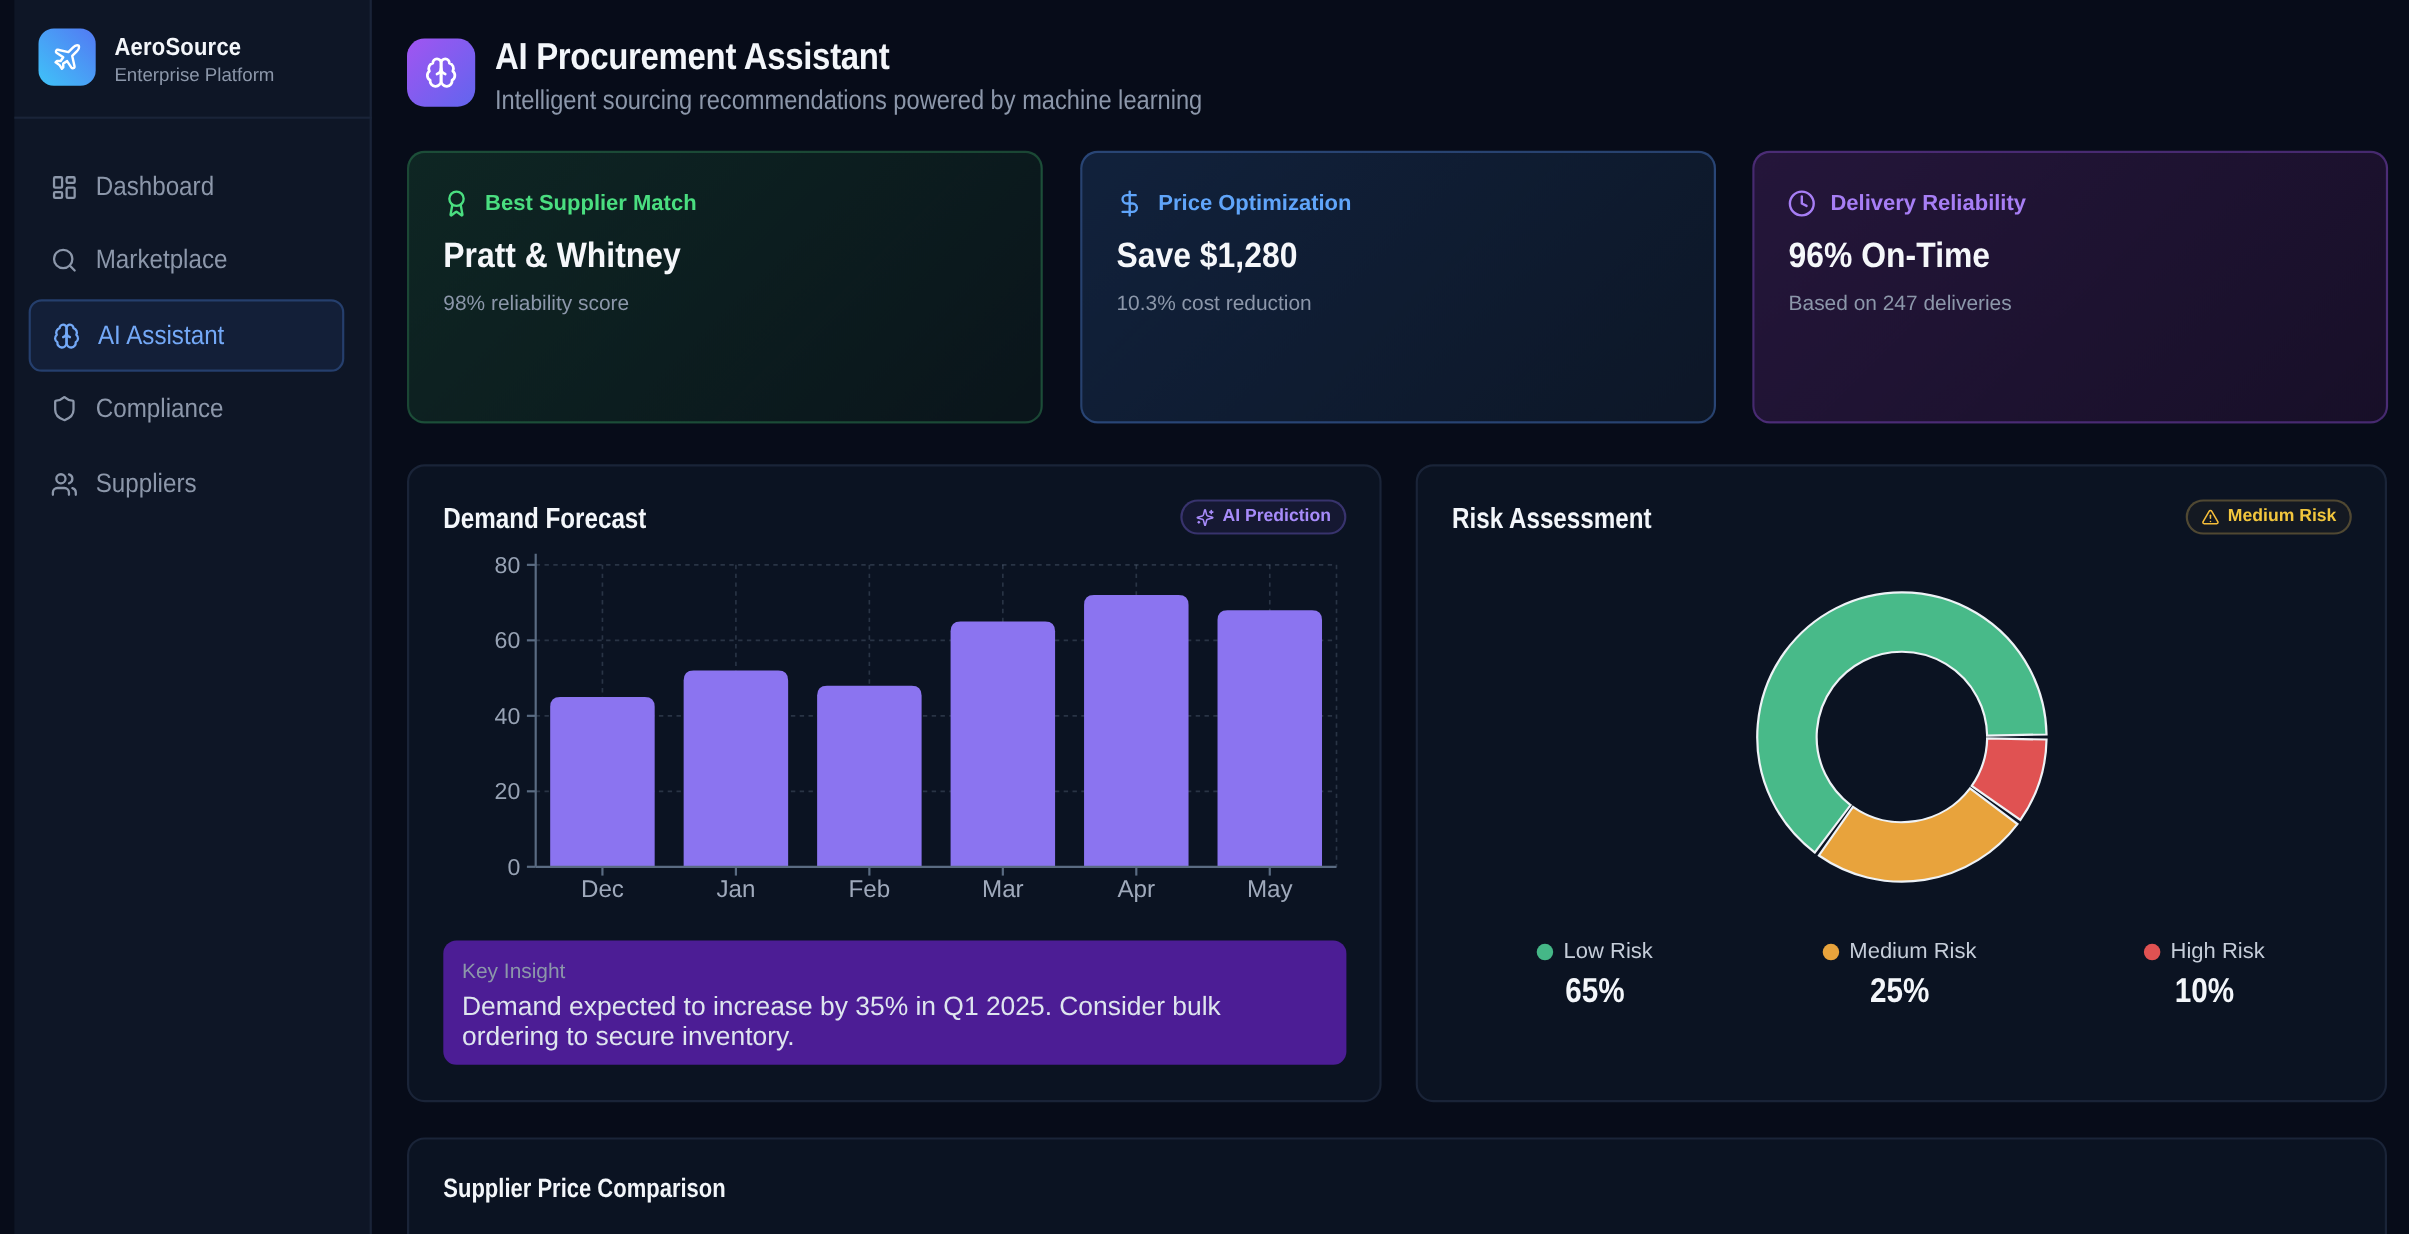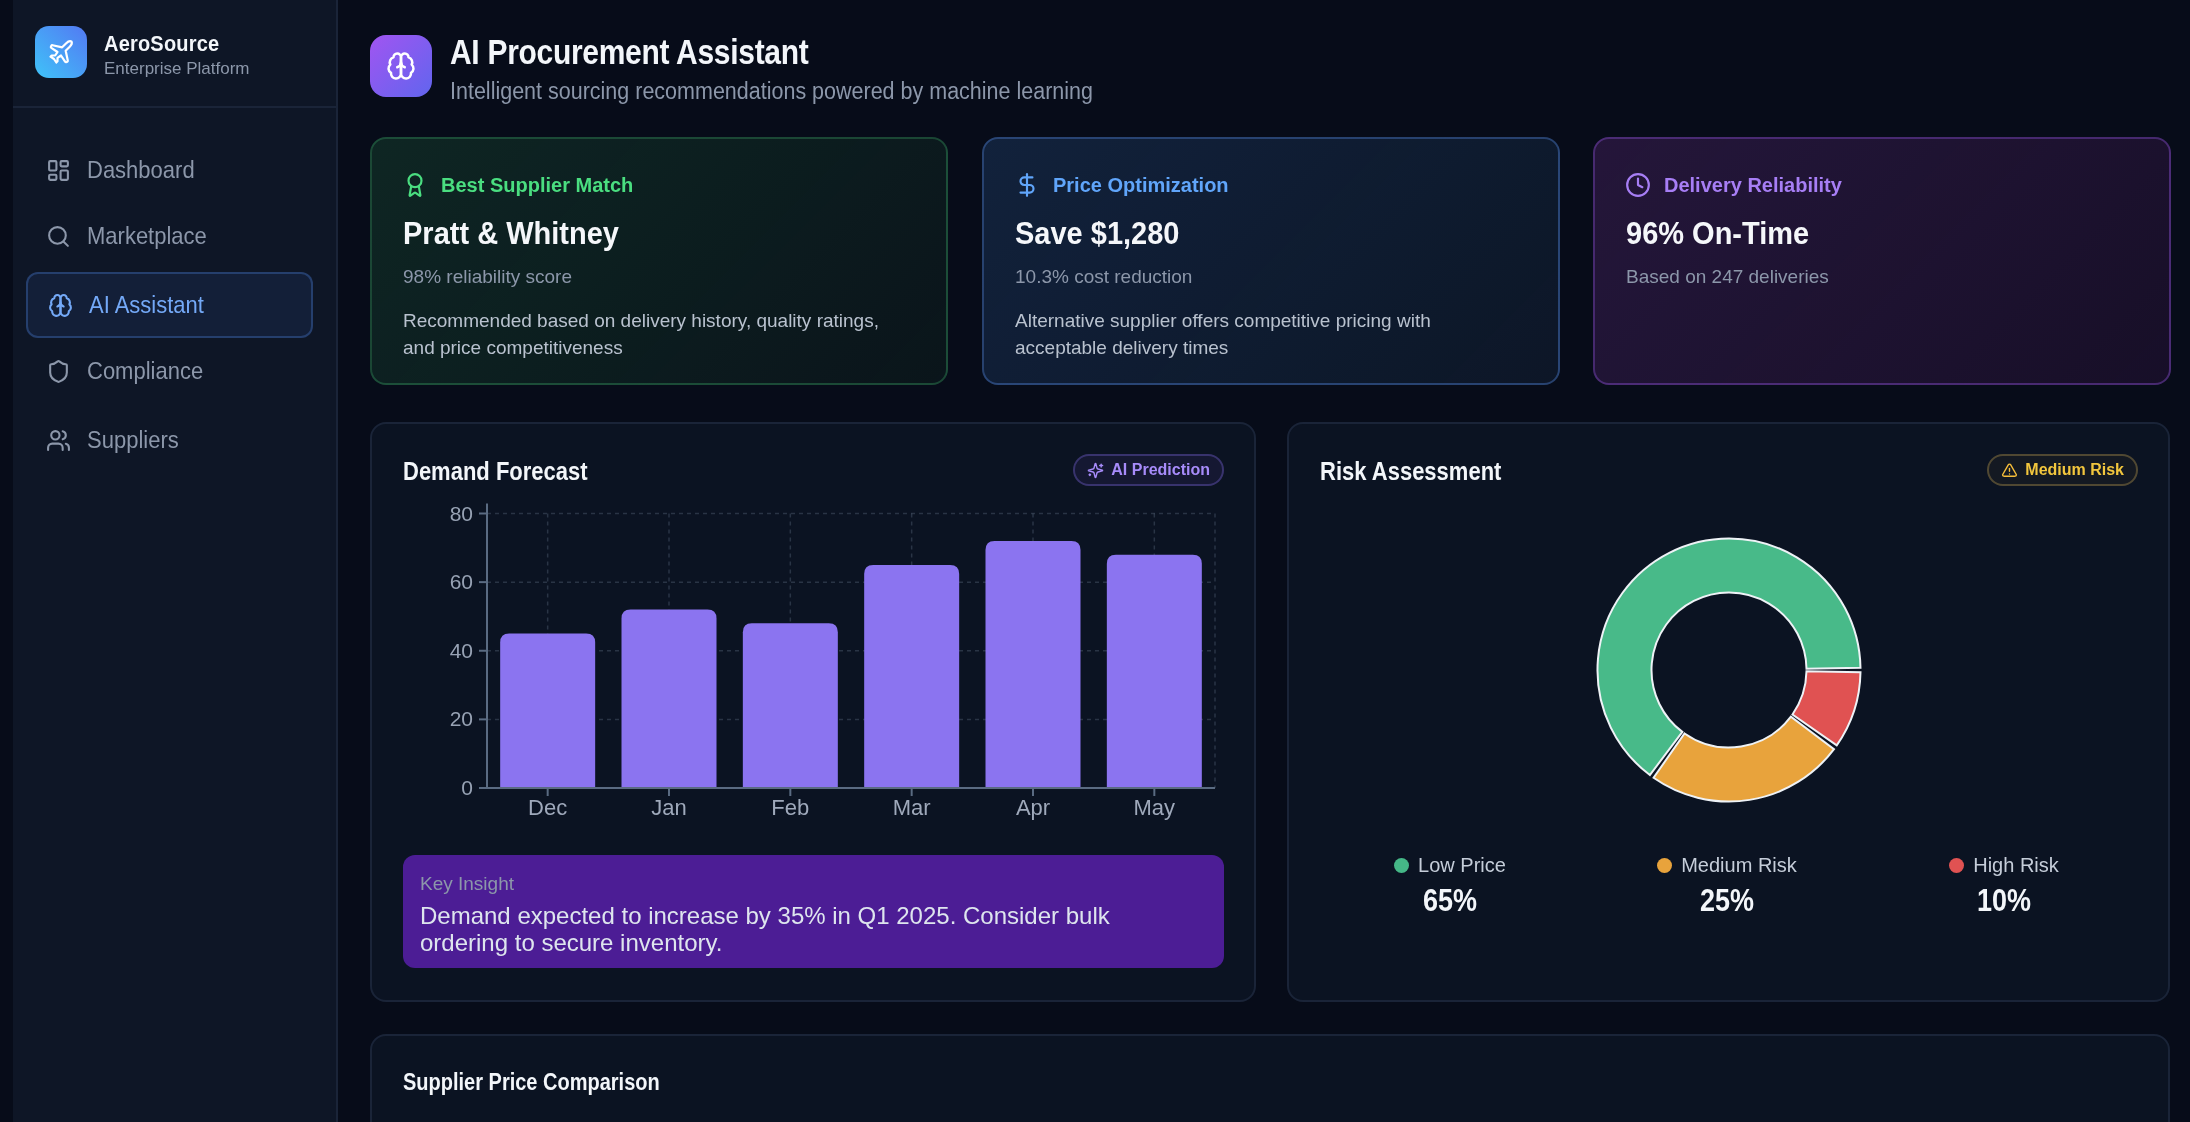--- a/index.html
+++ b/index.html
@@ -135,33 +135,31 @@
   <div id="sc1" class="scard abs">
     <div class="row">
       <svg viewBox="0 0 24 24" fill="none" stroke="#4ade80" stroke-width="2" stroke-linecap="round" stroke-linejoin="round">
           <path d="m15.477 12.89 1.515 8.526a.5.5 0 0 1-.81.47l-3.58-2.687a1 1 0 0 0-1.197 0l-3.586 2.686a.5.5 0 0 1-.81-.469l1.514-8.526"></path>
           <circle cx="12" cy="8" r="6"></circle>
         </svg>
       <div class="label">Best Supplier Match</div>
     </div>
     <div class="value">Pratt &amp; Whitney</div>
     <div class="sub">98% reliability score</div>
-    <div class="desc">Recommended based on delivery history, quality ratings, and price competitiveness</div>
   </div>
   <div id="sc2" class="scard abs">
     <div class="row">
       <svg viewBox="0 0 24 24" fill="none" stroke="#60a5fa" stroke-width="2" stroke-linecap="round" stroke-linejoin="round">
           <line x1="12" x2="12" y1="2" y2="22"></line>
           <path d="M17 5H9.5a3.5 3.5 0 0 0 0 7h5a3.5 3.5 0 0 1 0 7H6"></path>
         </svg>
       <div class="label">Price Optimization</div>
     </div>
     <div class="value">Save $1,280</div>
     <div class="sub">10.3% cost reduction</div>
-    <div class="desc">Alternative supplier offers competitive pricing with acceptable delivery times</div>
   </div>
   <div id="sc3" class="scard abs">
     <div class="row">
       <svg viewBox="0 0 24 24" fill="none" stroke="#a77ef5" stroke-width="2" stroke-linecap="round" stroke-linejoin="round">
           <circle cx="12" cy="12" r="10"></circle>
           <polyline points="12 6 12 12 16 14"></polyline>
         </svg>
       <div class="label">Delivery Reliability</div>
     </div>
     <div class="value">96% On-Time</div>
@@ -242,21 +240,21 @@
   </div>
   <svg id="donut" class="abs" style="left:1274px;top:422px;width:883px;height:580px" viewBox="0 0 883 580">
       <path d="M 573.4799719130655 245.7050085534972 A 131.5 131.5 0 1 0 362.86132445550567 353.020569571219 L 395.35933570571626 309.89425202866516 A 77.5 77.5 0 1 1 519.4881963746203 246.6474385011105 Z" fill="#48ba89" stroke="#eef2f6" stroke-width="2"></path>
       <path d="M 366.5746986198374 355.7184938240024 A 131.5 131.5 0 0 0 547.020569571219 327.13867554449433 L 503.89425202866516 294.64066429428374 A 77.5 77.5 0 0 1 397.5478261827939 311.48428343239686 Z" fill="#e8a33c" stroke="#eef2f6" stroke-width="2"></path>
       <path d="M 549.7184938240024 323.42530138016264 A 131.5 131.5 0 0 0 573.4799719130655 250.2949914465029 L 519.4881963746203 249.35256149888954 A 77.5 77.5 0 0 1 505.48428343239686 292.45217381720613 Z" fill="#e05252" stroke="#eef2f6" stroke-width="2"></path>
     </svg>
 
   <div class="leg abs" style="left:1317px">
     <div class="row1">
         <div class="dot" style="background:#45b787"></div>
-        <div class="nm">Low Price</div>
+        <div class="nm">Low Risk</div>
       </div>
     <div class="pc">65%</div>
   </div>
   <div class="leg abs" style="left:1594px">
     <div class="row1">
         <div class="dot" style="background:#e8a33c"></div>
         <div class="nm">Medium Risk</div>
       </div>
     <div class="pc">25%</div>
   </div>

